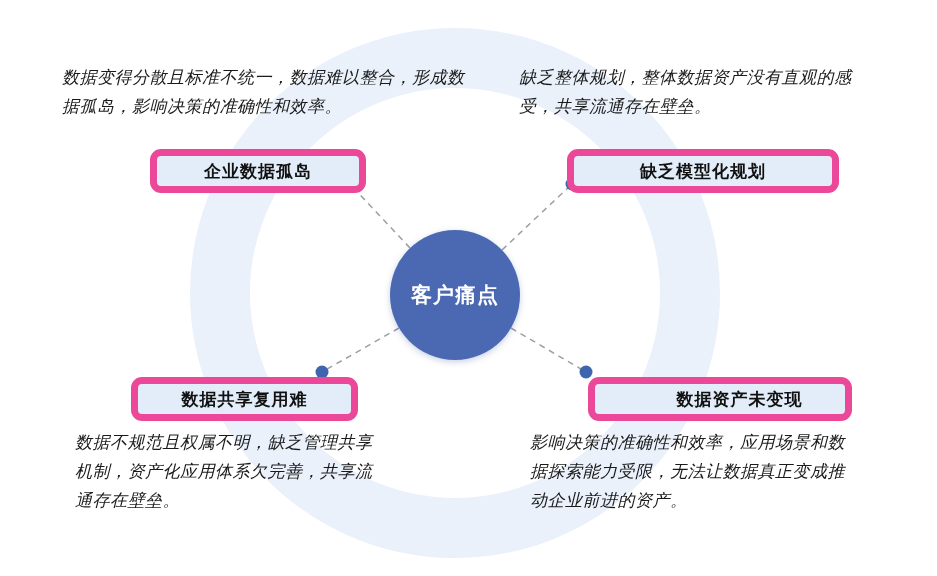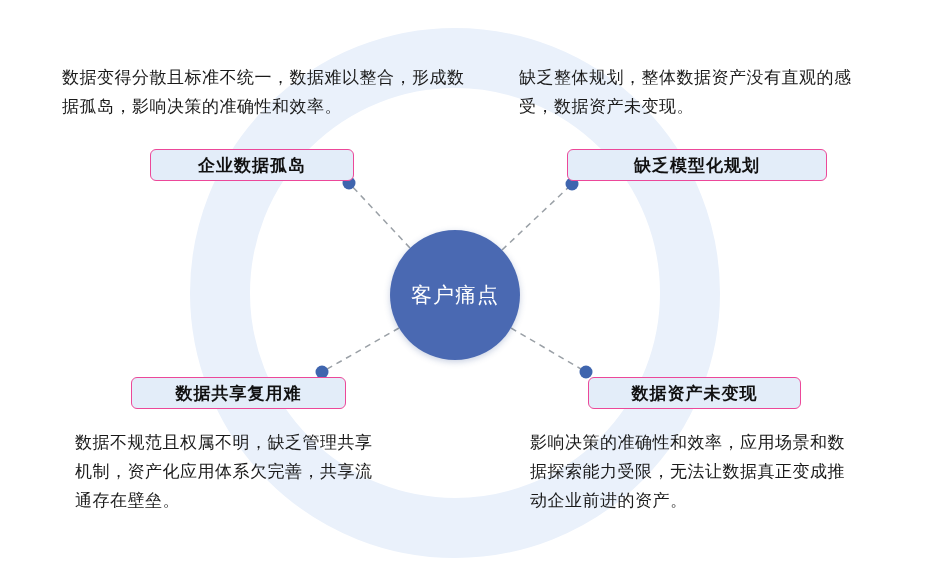--- a/index.html
+++ b/index.html
@@ -47,54 +47,55 @@
     border-radius: 50%;
     background: #4a69b2;
     display: flex;
     align-items: center;
     justify-content: center;
     z-index: 2;
     box-shadow: 0 2px 6px rgba(40, 70, 140, 0.25);
   }
   .center-circle span {
     color: #ffffff;
-    font-weight: normal;
+    font-weight: bold;
     font-size: 21px;
     letter-spacing: 1px;
   }
   
   .box {
     position: absolute;
     height: 30px;
     background: #e3edf9;
-    border: 1px solid #ec4899;
-    border-radius: 6px;
+    border: 7px solid #ec4899;
+    border-radius: 11px;
     display: flex;
     align-items: center;
     justify-content: center;
     z-index: 2;
   }
   .box span {
     font-weight: bold;
     font-size: 17px;
     color: #111111;
     letter-spacing: 1px;
   }
   .box-tl { left: 150px; top: 149px; width: 202px; }
   .box-tr { left: 567px; top: 149px; width: 258px; }
   .box-bl { left: 131px; top: 377px; width: 213px; }
-  .box-br { left: 588px; top: 377px; width: 211px; }
+  .box-br { left: 588px; top: 377px; width: 211px; padding-left: 39px; }
   
   .desc {
     position: absolute;
     font-size: 17px;
     line-height: 29px;
     color: #1a1a1a;
     z-index: 2;
     letter-spacing: 0.5px;
+    font-style: italic;
   }
   .desc-tl { left: 62px;  top: 63px;  width: 408px; }
   .desc-tr { left: 519px; top: 63px;  width: 362px; }
   .desc-bl { left: 75px;  top: 428px; width: 312px; }
   .desc-br { left: 530px; top: 428px; width: 322px; }
 </style>
 </head>
 <body>
 
 <div class="canvas">
@@ -116,21 +117,21 @@
 
   <div class="center-circle">
     <span>客户痛点</span>
   </div>
 
   <div class="desc desc-tl">数据变得分散且标准不统一，数据难以整合，形成数据孤岛，影响决策的准确性和效率。</div>
   <div class="box box-tl">
     <span>企业数据孤岛</span>
   </div>
 
-  <div class="desc desc-tr">缺乏整体规划，整体数据资产没有直观的感受，数据资产未变现。</div>
+  <div class="desc desc-tr">缺乏整体规划，整体数据资产没有直观的感受，共享流通存在壁垒。</div>
   <div class="box box-tr">
     <span>缺乏模型化规划</span>
   </div>
 
   <div class="box box-bl">
     <span>数据共享复用难</span>
   </div>
   <div class="desc desc-bl">数据不规范且权属不明，缺乏管理共享机制，资产化应用体系欠完善，共享流通存在壁垒。</div>
 
   <div class="box box-br">

